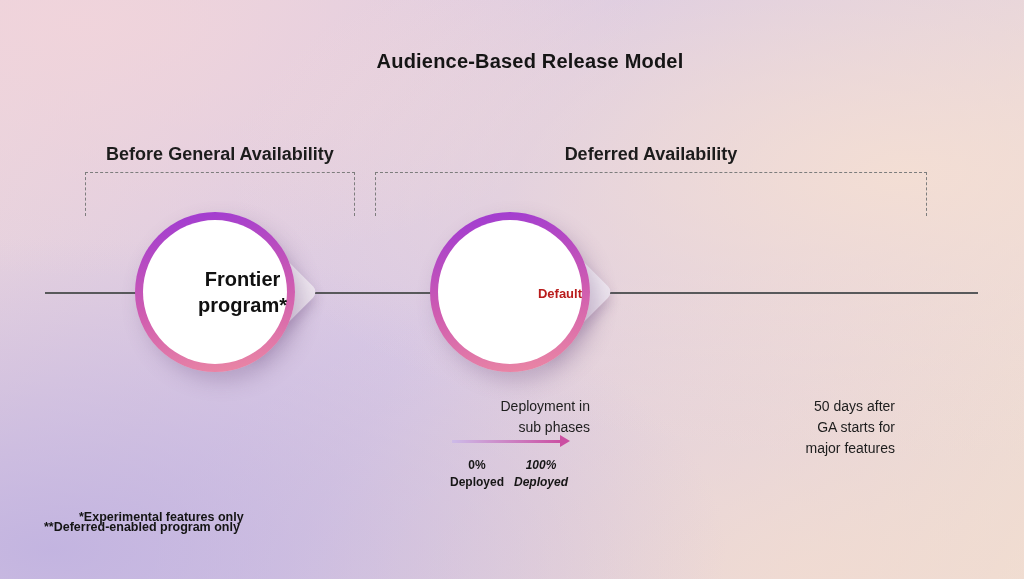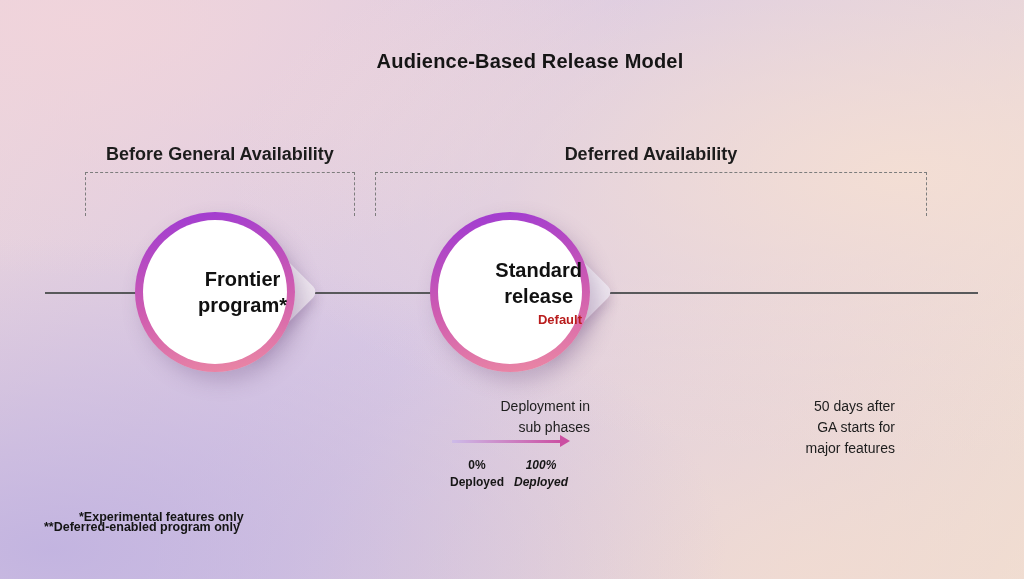--- a/index.html
+++ b/index.html
@@ -119,22 +119,20 @@
         <div class="stage-label">Frontier
 program*</div>
       </div>
     </div>
   </div>
 
   <div class="abs stage" style="left:430px;">
     <div class="chevron"></div>
     <div class="ring">
       <div class="inner">
-        <div class="stage-label">Standard
-release</div>
         <div class="stage-sublabel">Default</div>
       </div>
     </div>
   </div>
 
 
   <div class="abs note deploy-caption">Deployment in
 sub phases</div>
   <div class="abs arrow-track"></div>
   <div class="abs arrow-head"></div>

